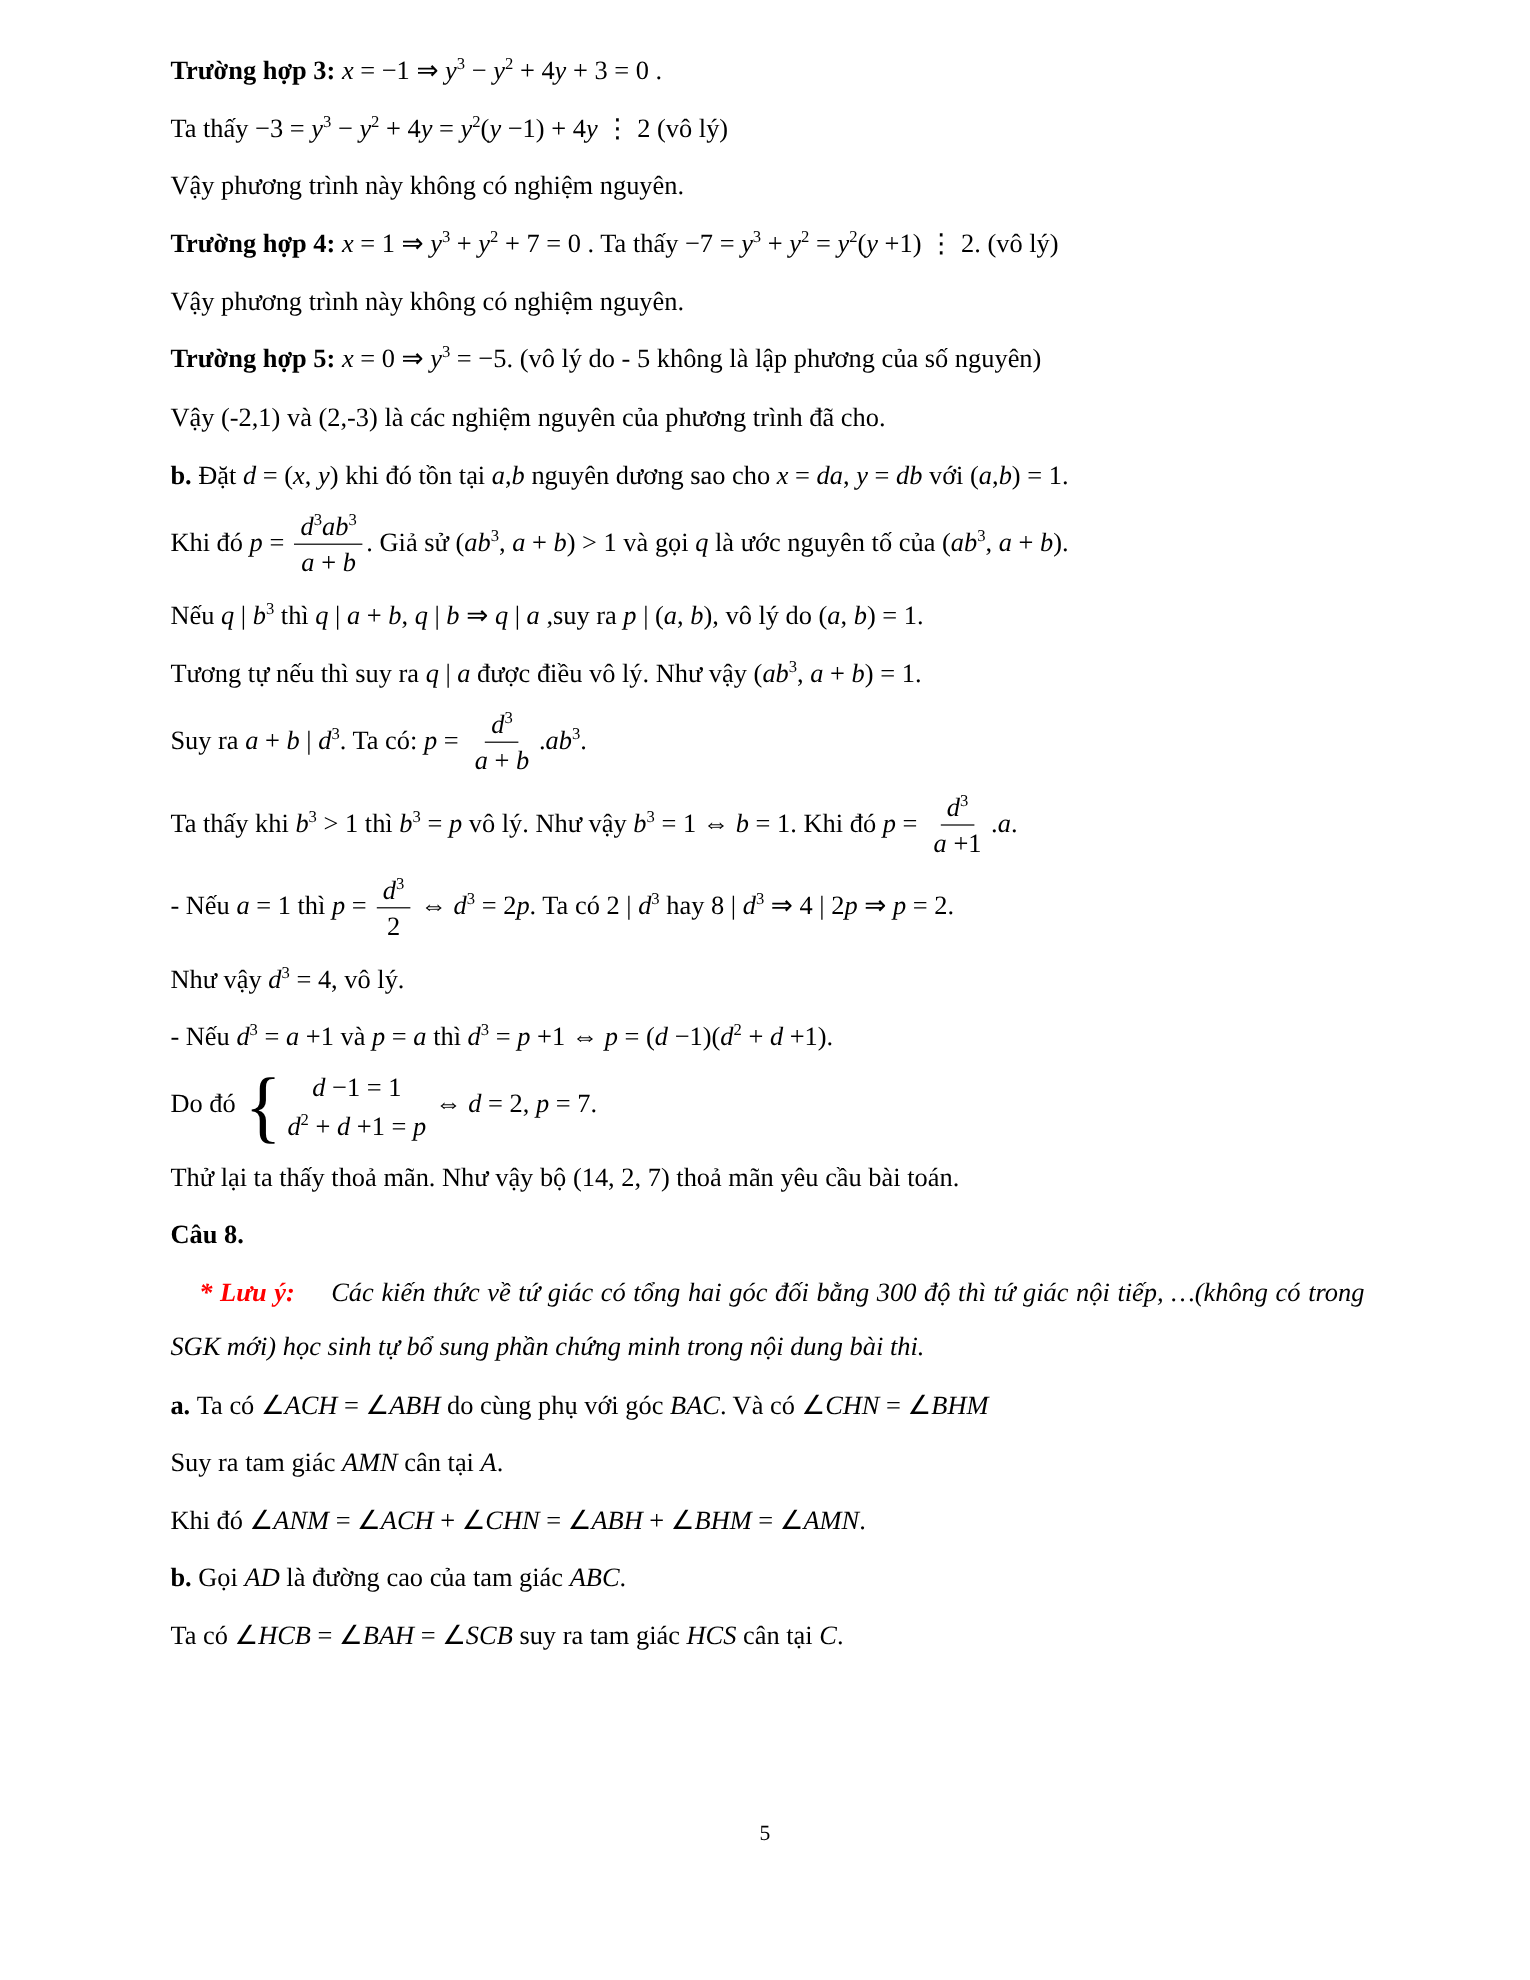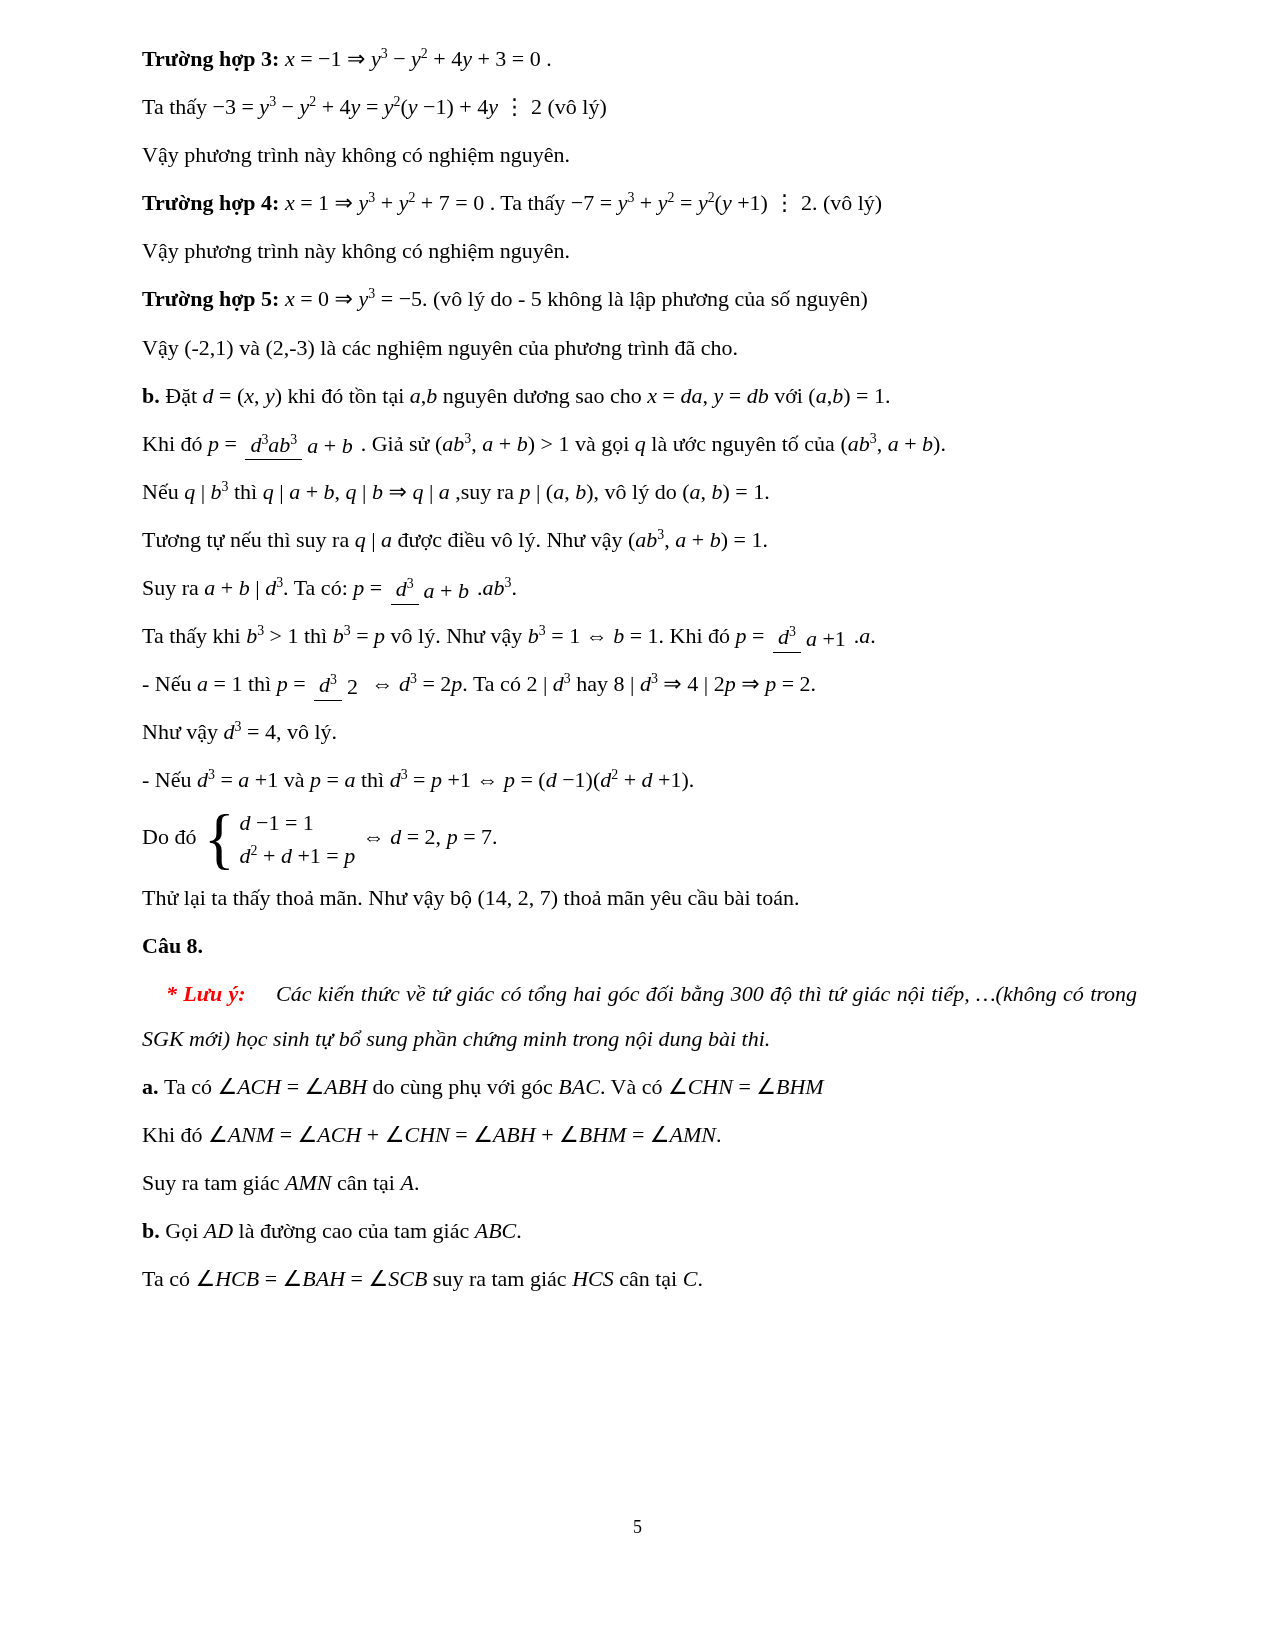--- a/index.html
+++ b/index.html
@@ -37,42 +37,42 @@
   .i { font-style: italic; margin-left: 24px; }
   .m { font-style: italic; }
   .red { color: var(--note-red); }
   sup {
     font-size: 63%;
     line-height: 0;
     vertical-align: super;
   }
   .frac {
     display: inline-flex;
-    flex-direction: row;
+    flex-direction: column;
     align-items: center;
     vertical-align: middle;
     margin: 4px 3px;
     line-height: 1.25;
   }
   .frac .fnum { padding: 0 5px 1px 5px; border-bottom: 1.5px solid #000; }
   .frac .fden { padding: 1px 5px 0 5px; }
   .cases {
     display: inline-flex;
     align-items: center;
     vertical-align: middle;
     margin: 0 2px;
   }
   .cases .brace {
     font-size: 290%;
     font-weight: 300;
     line-height: 1;
     margin-right: 5px;
     transform: scaleY(1.05);
   }
-  .case-rows { display: inline-flex; flex-direction: column; }
+  .case-rows { display: inline-flex; flex-direction: column; align-items: center; }
   .case-row { line-height: 1.5; }
   .doc-footer {
     position: absolute;
     bottom: 112px;
     left: 0;
     width: 100%;
     text-align: center;
     font-size: 18px;
   }
 </style>
@@ -114,22 +114,22 @@
           <span class="brace">{</span>
           <span class="case-rows">
             <span class="case-row"><span class="m">d</span> −1 = 1</span>
             <span class="case-row"><span class="m">d</span><sup>2</sup> + <span class="m">d</span> +1 = <span class="m">p</span></span>
           </span>
         </span> ⇔ <span class="m">d</span> = 2, <span class="m">p</span> = 7.</p>
       <p class="para">Thử lại ta thấy thoả mãn. Như vậy bộ (14, 2, 7) thoả mãn yêu cầu bài toán.</p>
       <p class="para"><span class="b">Câu 8.</span></p>
       <p class="para" style="text-align: justify;"><span class="b i red">* Lưu ý: </span><span class="i">Các kiến thức về tứ giác có tổng hai góc đối bằng 300 độ thì tứ giác nội tiếp, …(không có trong SGK mới) học sinh tự bổ sung phần chứng minh trong nội dung bài thi.</span></p>
       <p class="para"><span class="b">a. </span>Ta có  ∠<span class="m">ACH</span> = ∠<span class="m">ABH</span>  do cùng phụ với góc <span class="m">BAC</span>. Và có  ∠<span class="m">CHN</span> = ∠<span class="m">BHM</span></p>
+      <p class="para">Suy ra tam giác <span class="m">AMN</span> cân tại <span class="m">A</span>.</p>
       <p class="para">Khi đó  ∠<span class="m">ANM</span> = ∠<span class="m">ACH</span> + ∠<span class="m">CHN</span> = ∠<span class="m">ABH</span> + ∠<span class="m">BHM</span> = ∠<span class="m">AMN</span>.</p>
-      <p class="para">Suy ra tam giác <span class="m">AMN</span> cân tại <span class="m">A</span>.</p>
       <p class="para"><span class="b">b. </span>Gọi <span class="m">AD</span> là đường cao của tam giác <span class="m">ABC</span>.</p>
       <p class="para">Ta có  ∠<span class="m">HCB</span> = ∠<span class="m">BAH</span> = ∠<span class="m">SCB</span>  suy ra tam giác <span class="m">HCS</span> cân tại <span class="m">C</span>.</p>
     </main>
 
   <footer class="doc-footer">
     <span>5</span>
   </footer>
 </div>
 
 </body></html>

